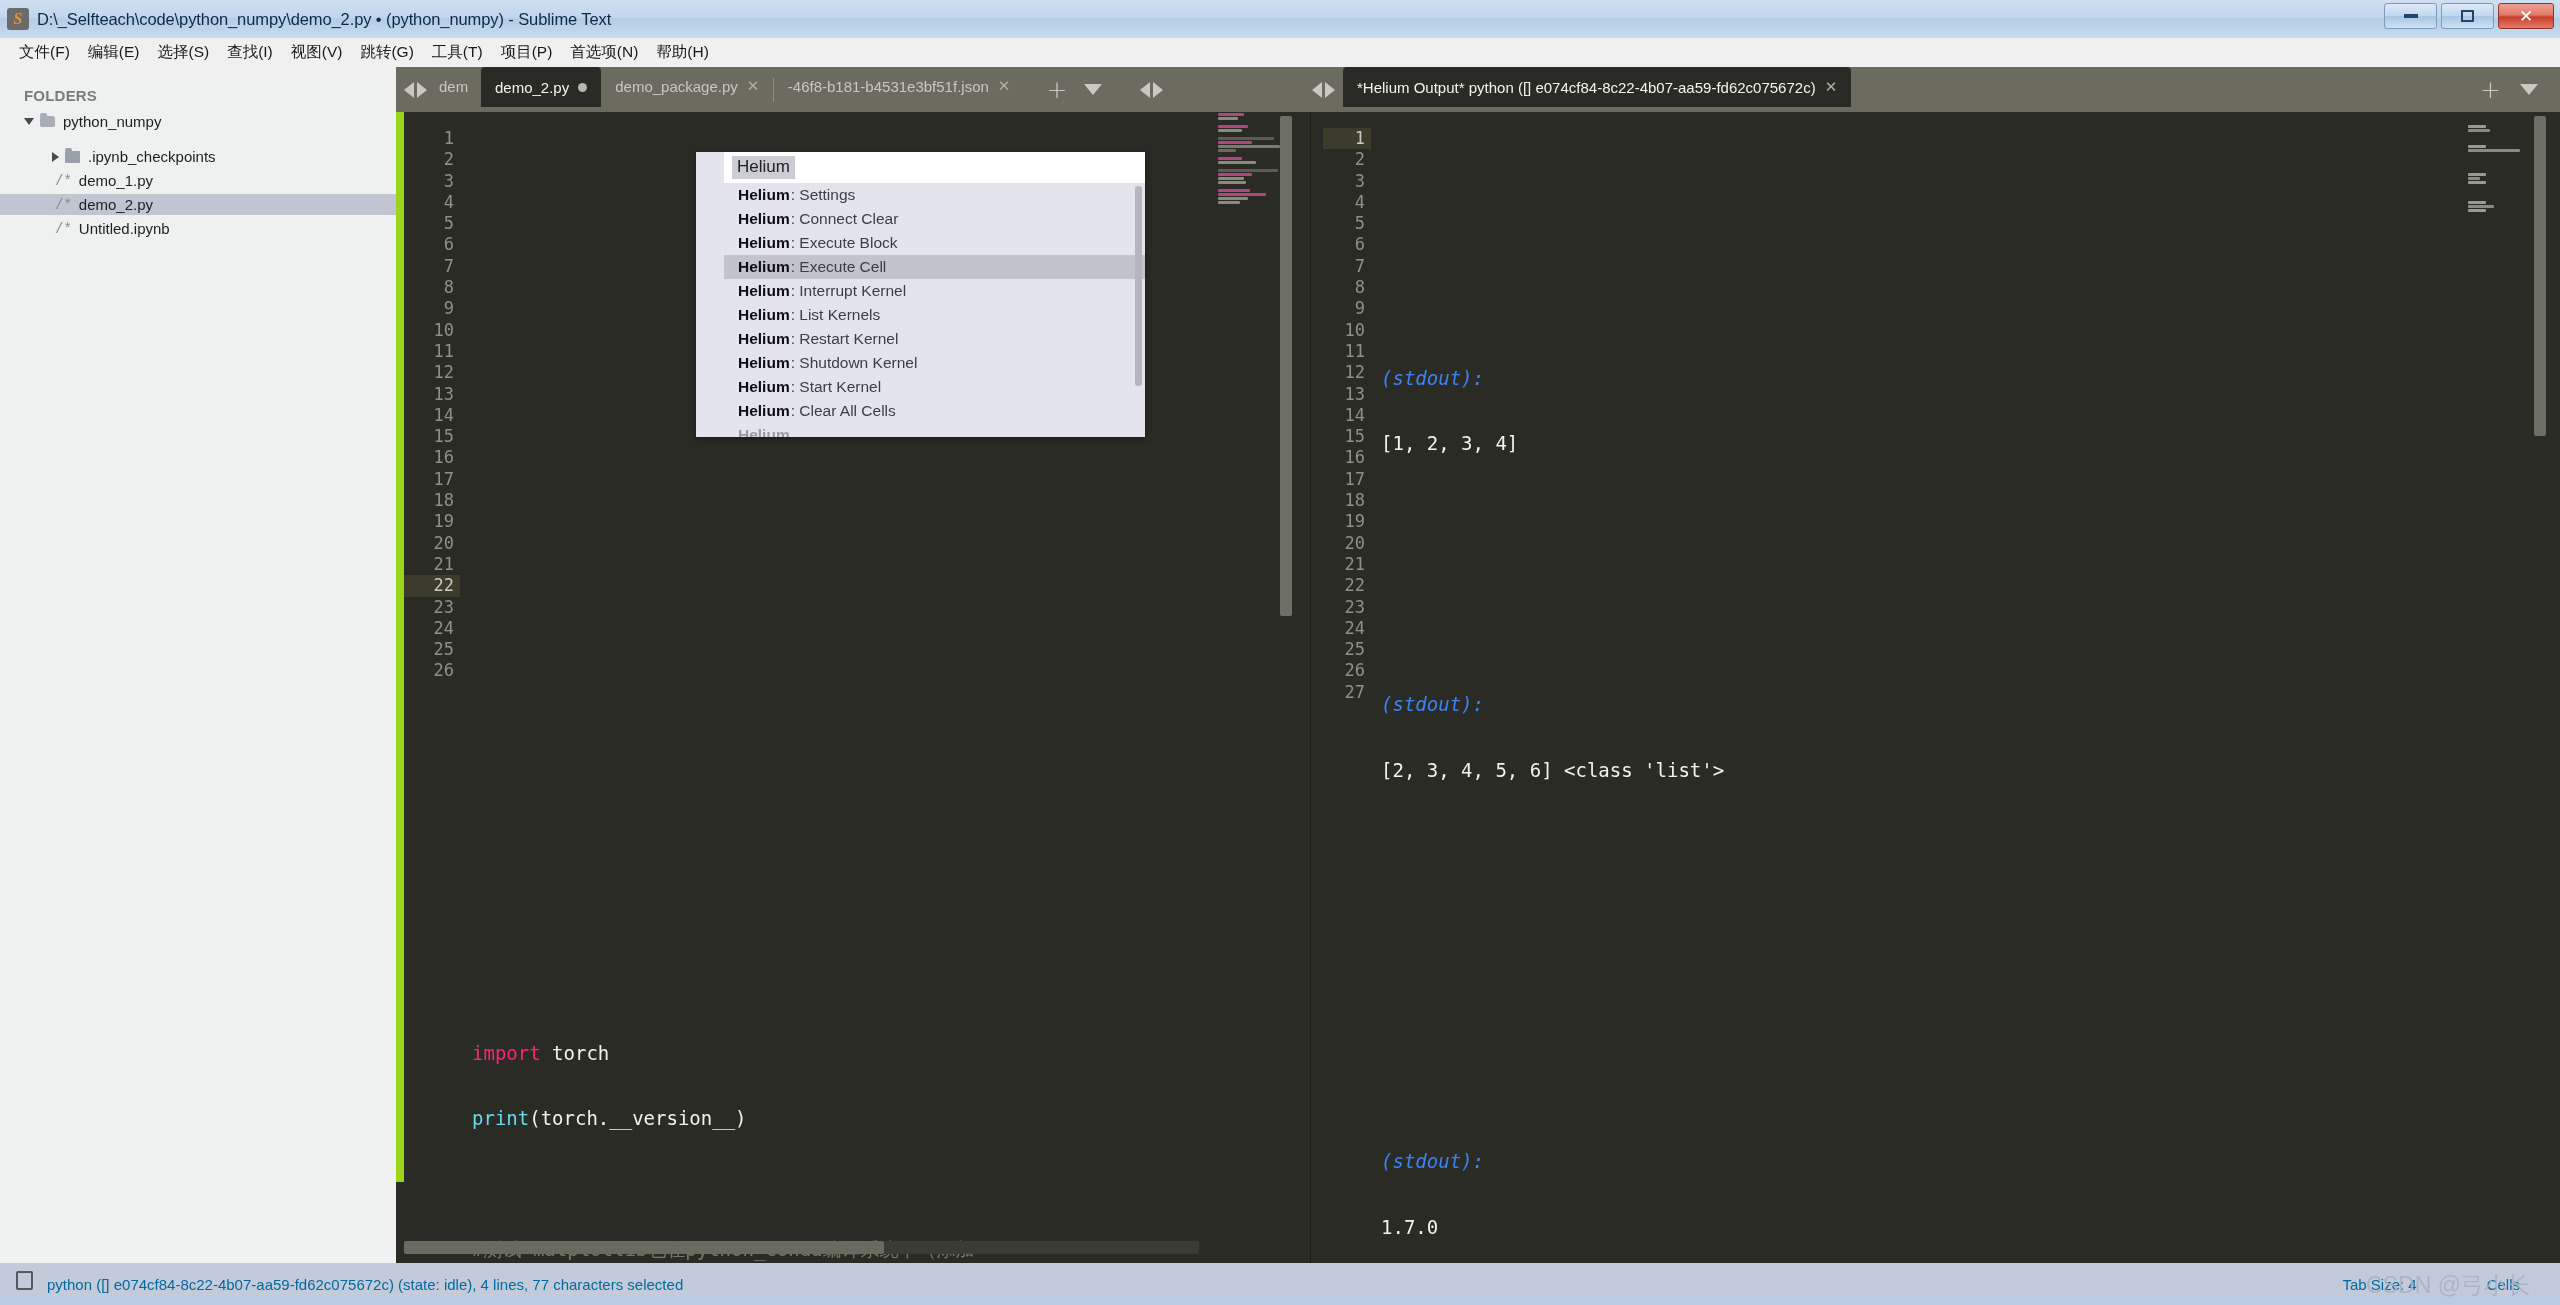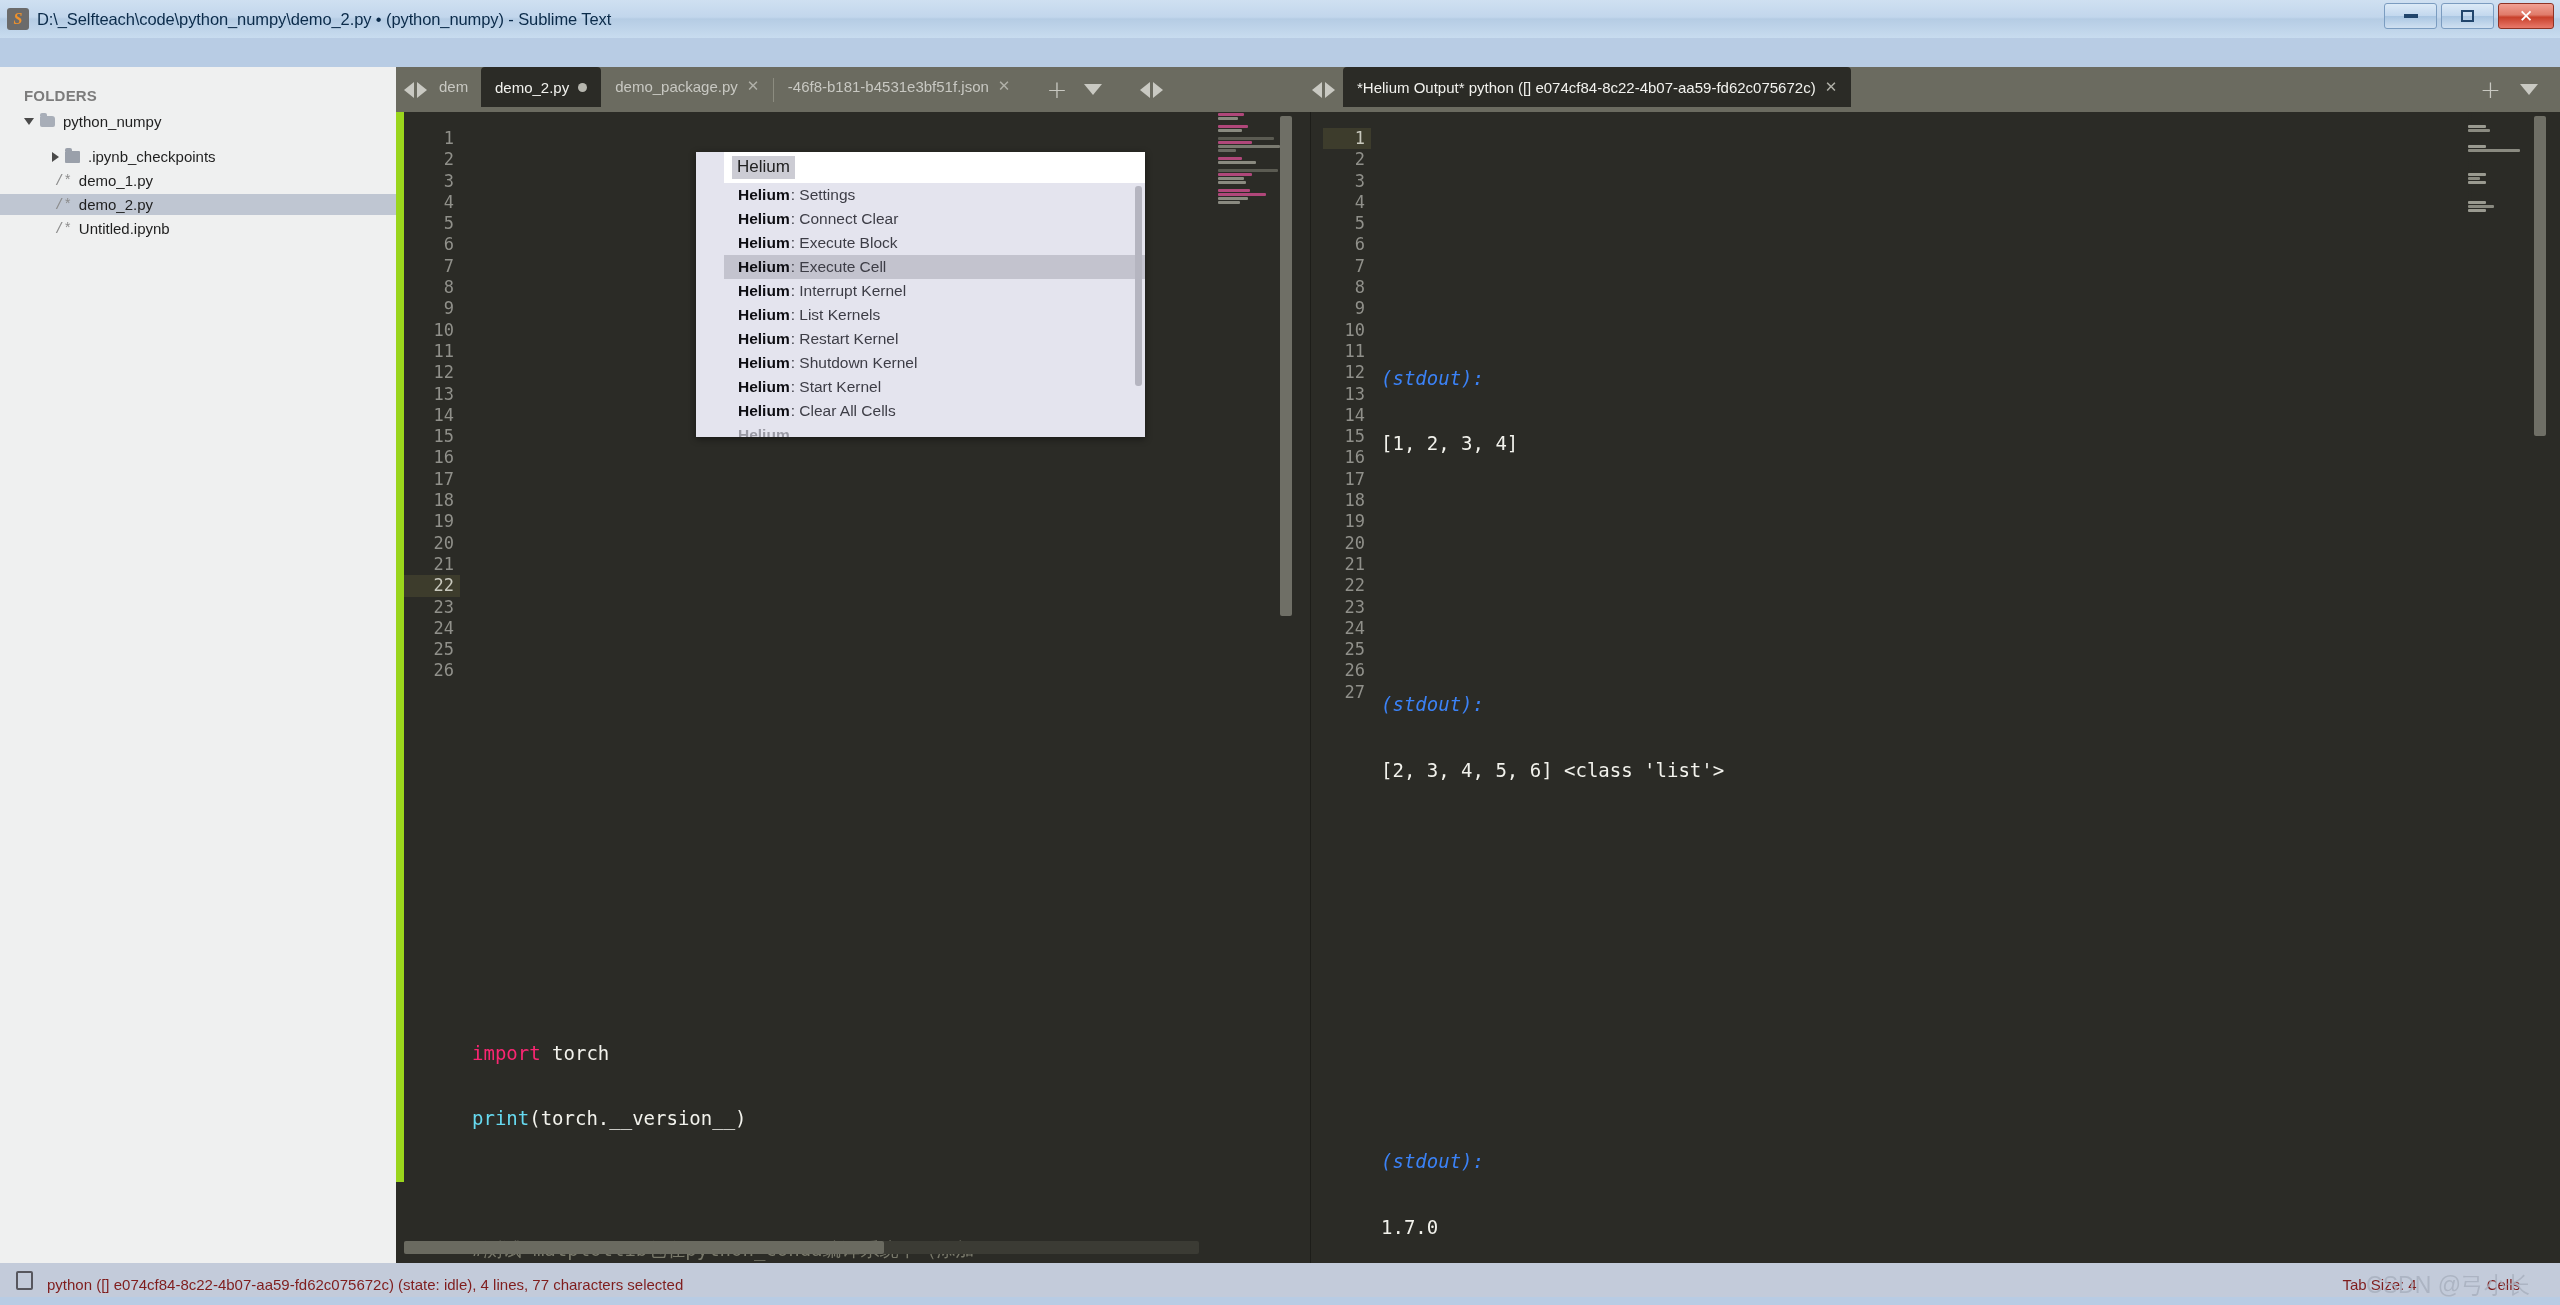--- a/index.html
+++ b/index.html
@@ -162,21 +162,21 @@
   .pal-item b { color: #0d0d12; font-weight: bold; margin-right: 1px; }
   .pal-item.sel { background: #c3c3ce; }
   .pal-sb { position:absolute; right: 3px; top: 3px; width: 7px; height: 200px; background:#b5b5c0; border-radius:3px; }
 
   
   .statusbar {
     position: absolute; left: 0; top: 1263px; width: 2560px; height: 34px;
     background: #c3cbda; display: flex; align-items: center;
   }
   .sb-ico { width: 17px; height: 19px; border: 2px solid #57575e; border-radius: 2px; margin-left: 16px; margin-right: 14px; }
-  .sb-text { font-size: 15px; color: #7f1d1d; white-space: nowrap; margin-top: 8px; }
+  .sb-text { font-size: 15px; color: #0369a1; white-space: nowrap; margin-top: 8px; }
   .sb-right { position: absolute; right: 0; top: 0; height: 34px; display: flex; align-items: center; gap: 70px; padding-right: 40px; }
   .bottomstrip { position:absolute; left:0; top:1297px; width:2560px; height:8px; background:#b8cce4; }
   .watermark {
     position: absolute; right: 30px; top: 1270px; font-size: 23px; color: #a9b1bf;
     font-family: "Liberation Sans", sans-serif; opacity: .85; white-space: nowrap;
   }
 </style>
 </head>
 <body>
 
@@ -191,20 +191,32 @@
       </div>
       <div class="winbtn">
         <div class="glyph-max"></div>
       </div>
       <div class="winbtn close">
         <div class="glyph-close">✕</div>
       </div>
     </div>
   </div>
 
+  <div class="menubar">
+    <div class="menuitem">文件(F)</div>
+    <div class="menuitem">编辑(E)</div>
+    <div class="menuitem">选择(S)</div>
+    <div class="menuitem">查找(I)</div>
+    <div class="menuitem">视图(V)</div>
+    <div class="menuitem">跳转(G)</div>
+    <div class="menuitem">工具(T)</div>
+    <div class="menuitem">项目(P)</div>
+    <div class="menuitem">首选项(N)</div>
+    <div class="menuitem">帮助(H)</div>
+  </div>
 
   <div class="sidebar">
     <div class="sb-head">FOLDERS</div>
 
     <div class="sb-row" style="padding-left:24px">
       <div class="arrow-d"></div>
       <div class="fold-open"></div>
       <span>python_numpy</span>
     </div>
 

